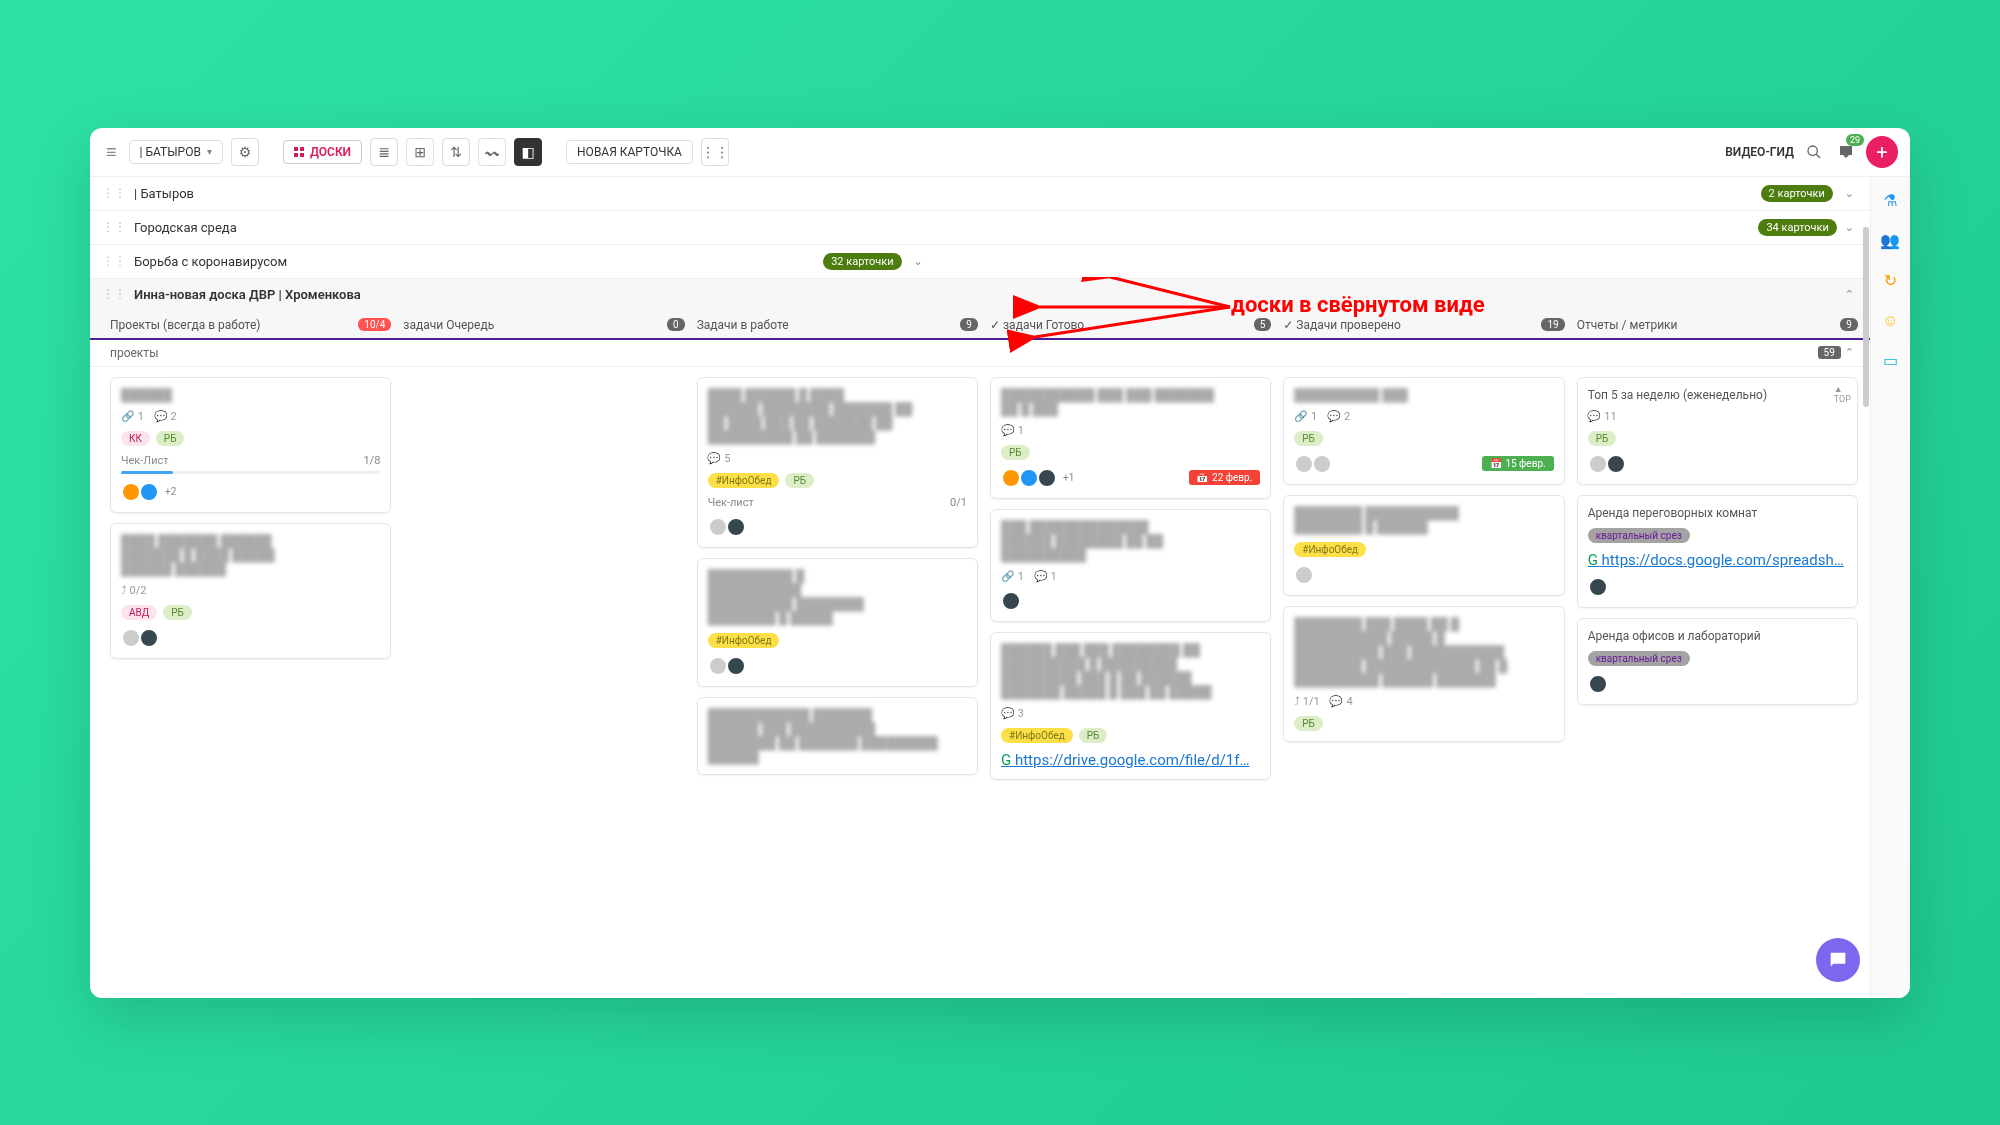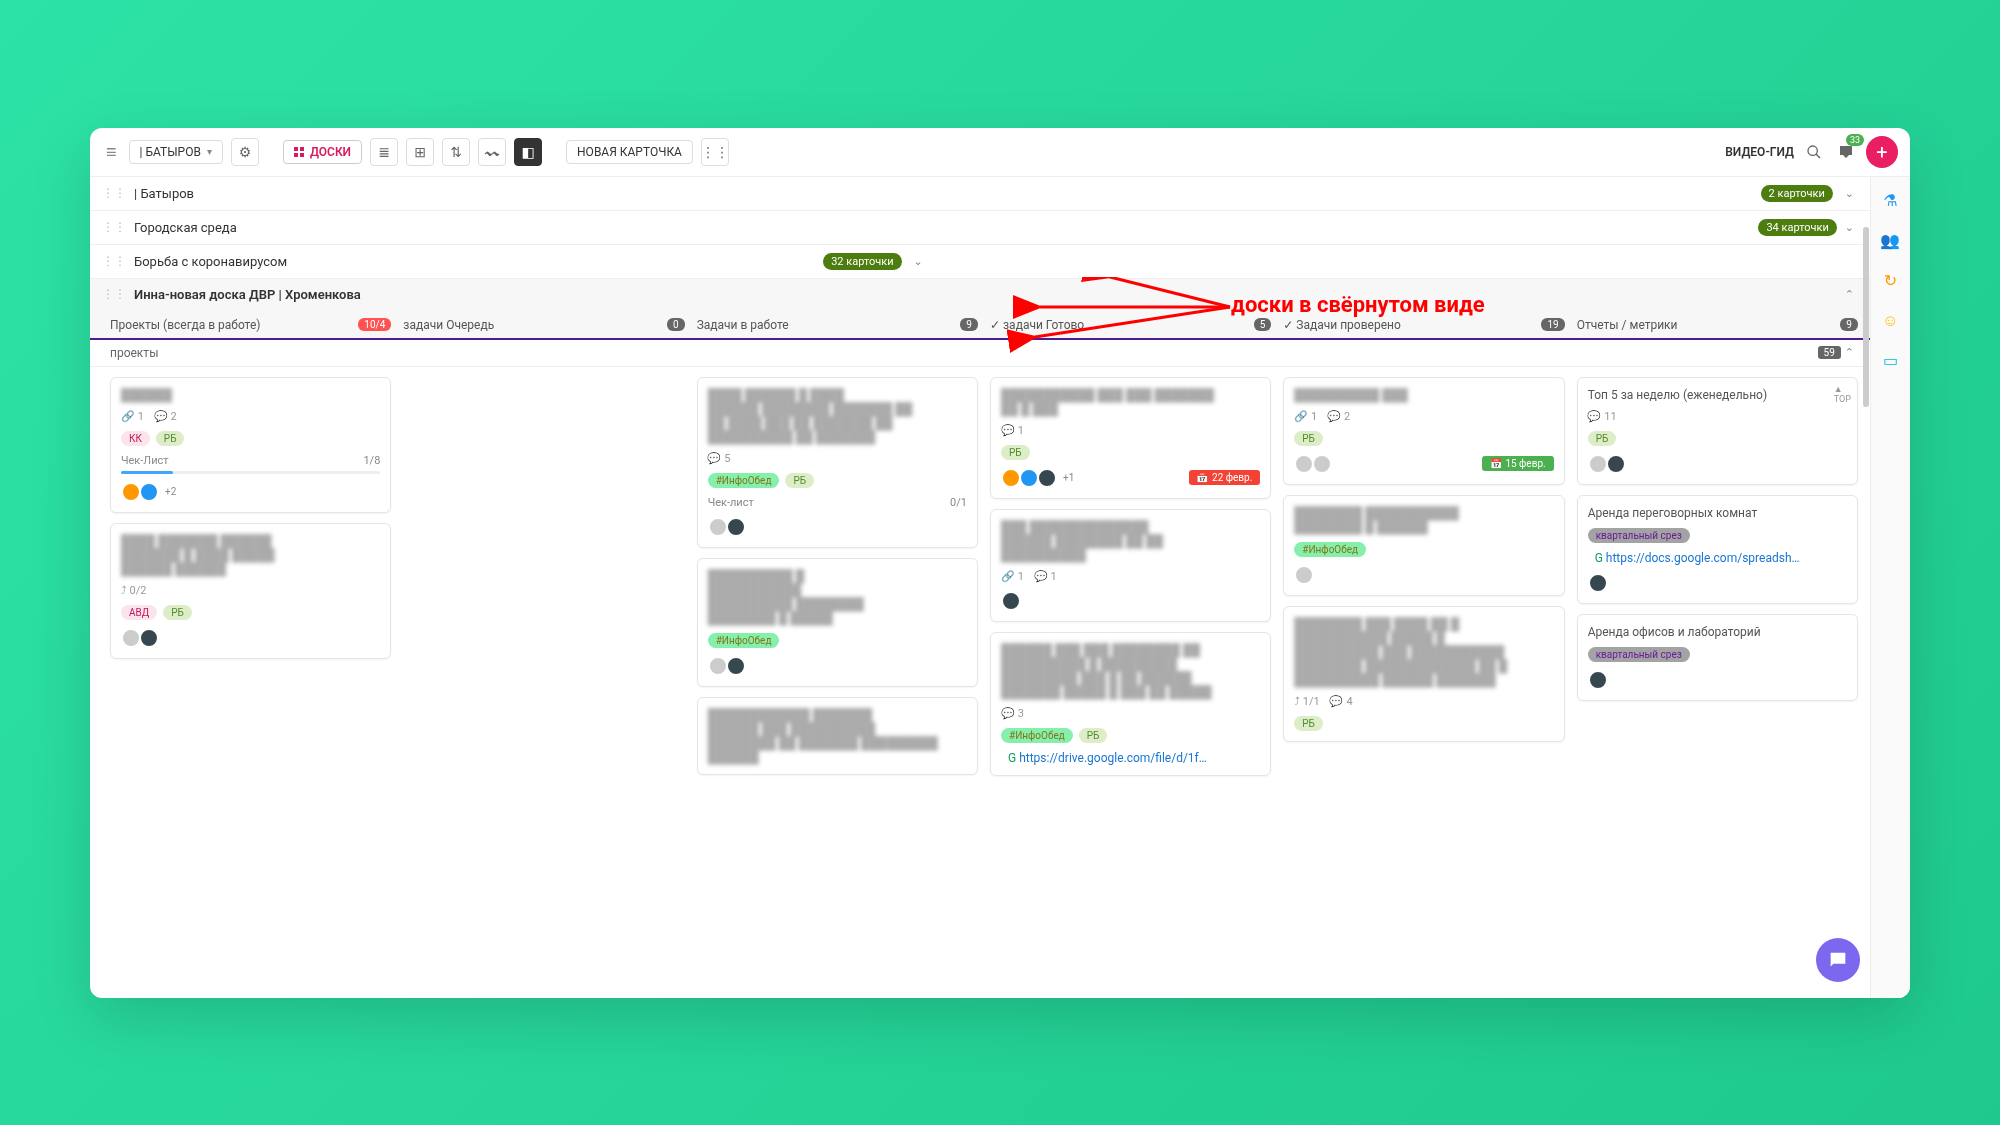--- a/index.html
+++ b/index.html
@@ -43,35 +43,35 @@
 .col { flex: 1; display: flex; flex-direction: column; gap: 10px; min-width: 0; }
 .card { background: #fff; border: 1px solid #e5e5e5; border-radius: 6px; padding: 10px; font-size: 12px; color: #333; display: flex; flex-direction: column; gap: 8px; box-shadow: 0 1px 2px rgba(0,0,0,.05); }
 .card .title { color: #555; }
 .card .title.blur { filter: blur(2px); color: #aaa; }
 .card .meta { display: flex; gap: 10px; color: #999; font-size: 11px; align-items: center; }
 .card .meta .ic { display: inline-flex; align-items: center; gap: 3px; }
 .tags { display: flex; gap: 6px; flex-wrap: wrap; }
 .tag { padding: 2px 8px; border-radius: 10px; font-size: 10px; }
 .tag.pink { background: #FCE4EC; color: #C2185B; }
 .tag.green { background: #DCEDC8; color: #558B2F; }
-.tag.yellow { background: #86efac; color: #827717; }
+.tag.yellow { background: #fde047; color: #827717; }
 .tag.purple { background: #a3a3a3; color: #6A1B9A; }
 .checkrow { display: flex; justify-content: space-between; font-size: 11px; color: #888; }
 .avatars { display: flex; align-items: center; gap: 2px; }
 .av { width: 20px; height: 20px; border-radius: 50%; background: #999; border: 2px solid #fff; margin-left: -4px; display: inline-flex; align-items: center; justify-content: center; font-size: 9px; color: #fff; }
 .av:first-child { margin-left: 0; }
 .av.blue { background: #2196F3; }
 .av.orange { background: #FF9800; }
 .av.dark { background: #37474F; }
 .av.grey { background: #ccc; }
 .av-more { font-size: 10px; color: #888; margin-left: 4px; }
 .date-badge { padding: 2px 8px; border-radius: 3px; font-size: 10px; color: #fff; display: inline-flex; align-items: center; gap: 3px; }
 .date-badge.red { background: #F44336; }
 .date-badge.green { background: #4CAF50; }
-.link-line { font-size: 12px; color: #1976D2; white-space: nowrap; overflow: hidden; text-overflow: ellipsis; margin-left: 7px; }
+.link-line { font-size: 15px; color: #1976D2; text-decoration: underline; white-space: nowrap; overflow: hidden; text-overflow: ellipsis; }
 .top-icon { position: absolute; right: 6px; top: 6px; font-size: 9px; color: #999; }
 .card.rel { position: relative; }
 .annotation { position: absolute; top: 100px; left: 640px; pointer-events: none; z-index: 50; }
 .annotation-text { position: absolute; top: 115px; left: 1141px; font-size: 22px; color: #F00; font-weight: 700; z-index: 51; white-space: nowrap; }
 .chat-bubble { position: absolute; bottom: 16px; right: 50px; width: 44px; height: 44px; border-radius: 50%; background: #7B68EE; display: flex; align-items: center; justify-content: center; cursor: pointer; z-index: 60; }
 .chat-bubble svg { width: 22px; height: 22px; fill: #fff; }
 .scrollbar-track { position: absolute; top: 50px; right: 40px; width: 8px; height: 260px; background: transparent; }
 .scrollbar-thumb { width: 6px; height: 180px; background: #ccc; border-radius: 3px; margin: 0 auto; }
 .pbar { height: 3px; background: #eee; border-radius: 2px; position: relative; margin-top: -4px; }
 .pbar .fill { position: absolute; left: 0; top: 0; bottom: 0; width: 20%; background: #42A5F5; border-radius: 2px; }
@@ -113,21 +113,21 @@
     <span class="header-icon">
       <svg width="16" height="16" viewBox="0 0 24 24" fill="none" stroke="currentColor" stroke-width="2">
           <circle cx="10" cy="10" r="7"></circle>
           <line x1="21" y1="21" x2="15" y2="15"></line>
         </svg>
     </span>
     <span class="header-icon">
       <svg width="18" height="18" viewBox="0 0 24 24" fill="currentColor">
           <path d="M20 4H4v12h4l4 4 4-4h4z"></path>
         </svg>
-      <span class="notif-badge">33</span>
+      <span class="notif-badge">29</span>
     </span>
     <span class="add-circle">+</span>
   </div>
 
   <div class="main">
     <div class="content">
 
       <div class="board-row">
         <span class="drag-handle">⋮⋮</span>
         <span class="board-name">| Батыров</span>

